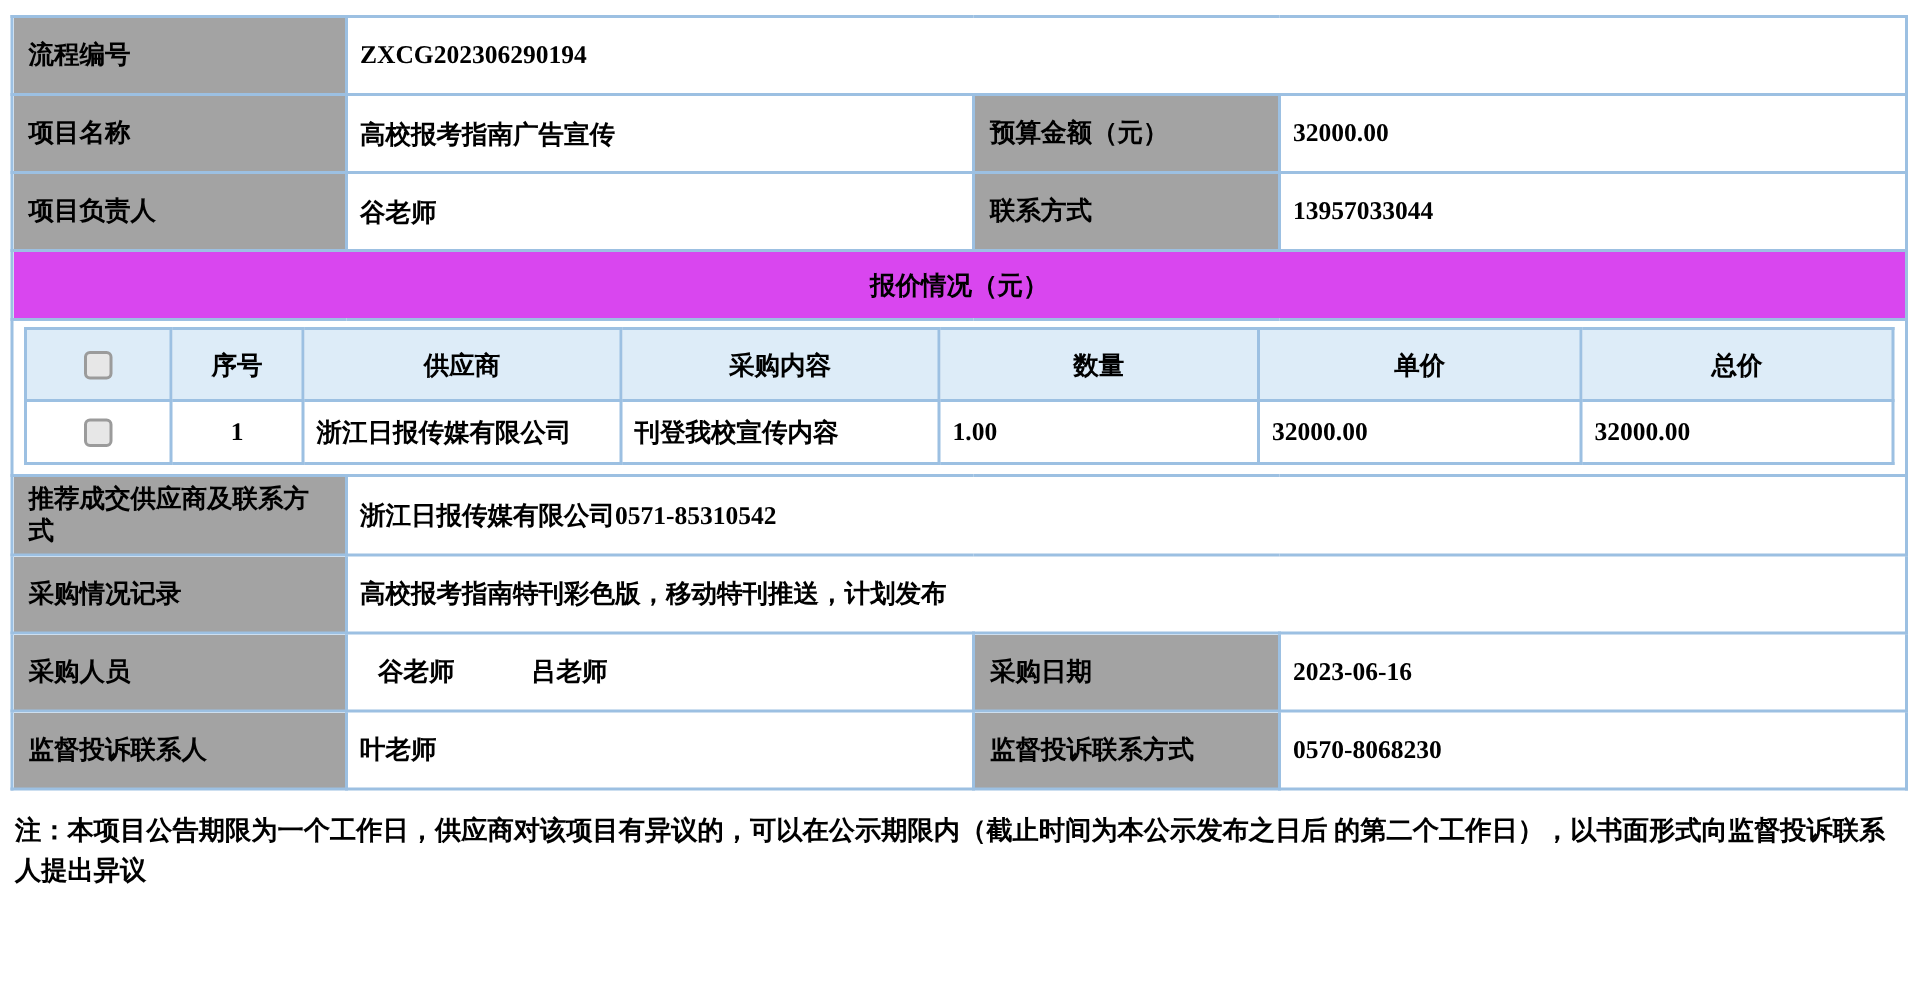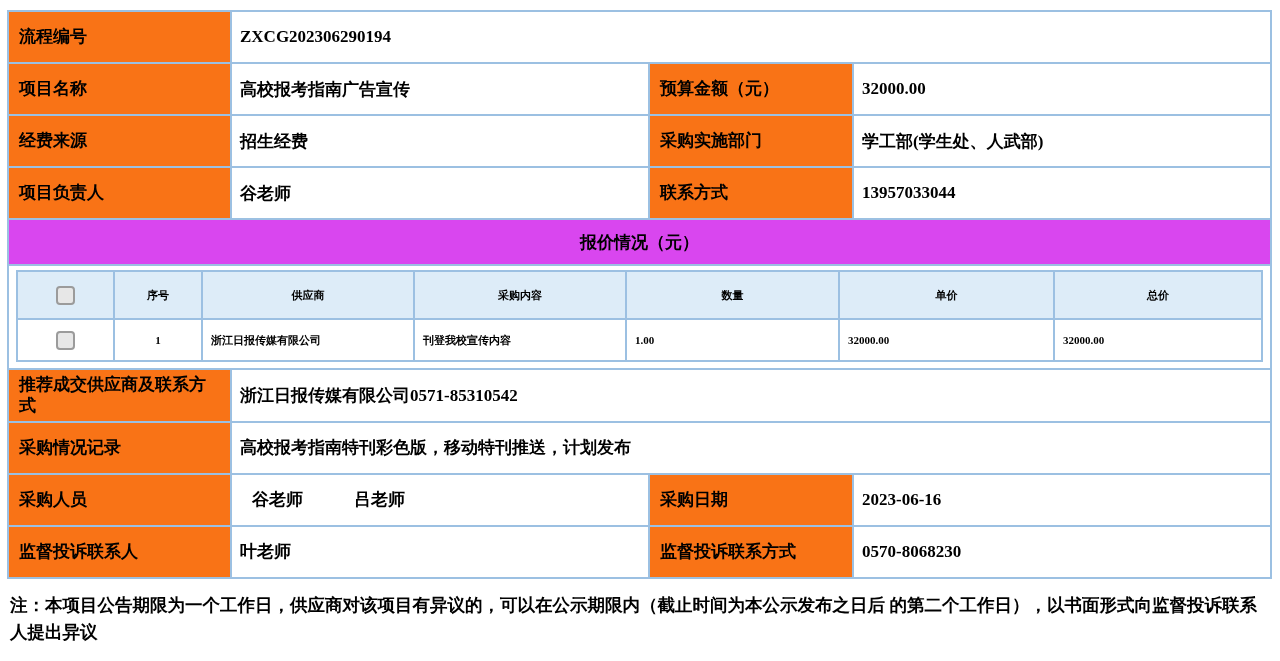--- a/index.html
+++ b/index.html
@@ -15,21 +15,21 @@
     margin:10px 0 0 7px;
     table-layout:fixed;
   }
   table.main > tbody > tr > td{
     border:2px solid #9cc0e2;
     font-size:17px;
     vertical-align:middle;
     overflow:hidden;
   }
   td.lbl{
-    background:#f97316;
+    background:#a3a3a3;
     padding:4px 10px;
     line-height:1.25;
   }
   td.val{
     background:#ffffff;
     padding:4px 8px;
   }
   tr.info-row > td{height:42px;}
   td.quote-title{
     background:#d946ef;
@@ -41,21 +41,21 @@
     background:#ffffff;
     padding:4px 7px 6px 7px;
   }
   table.inner{
     border-collapse:collapse;
     width:100%;
     table-layout:fixed;
   }
   table.inner td{
     border:2px solid #9cc0e2;
-    font-size:11px;
+    font-size:17px;
     vertical-align:middle;
     overflow:hidden;
   }
   table.inner tr.inner-head td{
     background:#ddecf8;
     text-align:center;
     height:44px;
   }
   table.inner tr.inner-data td{
     background:#ffffff;
@@ -96,26 +96,20 @@
   <tbody>
     <tr class="info-row">
       <td class="lbl">流程编号</td>
       <td class="val" colspan="3">ZXCG202306290194</td>
     </tr>
     <tr class="info-row">
       <td class="lbl">项目名称</td>
       <td class="val">高校报考指南广告宣传</td>
       <td class="lbl">预算金额（元）</td>
       <td class="val">32000.00</td>
-    </tr>
-    <tr class="info-row">
-      <td class="lbl">经费来源</td>
-      <td class="val">招生经费</td>
-      <td class="lbl">采购实施部门</td>
-      <td class="val">学工部(学生处、人武部)</td>
     </tr>
     <tr class="info-row">
       <td class="lbl">项目负责人</td>
       <td class="val">谷老师</td>
       <td class="lbl">联系方式</td>
       <td class="val">13957033044</td>
     </tr>
 
     <tr>
       <td class="quote-title" colspan="4">报价情况（元）</td>

